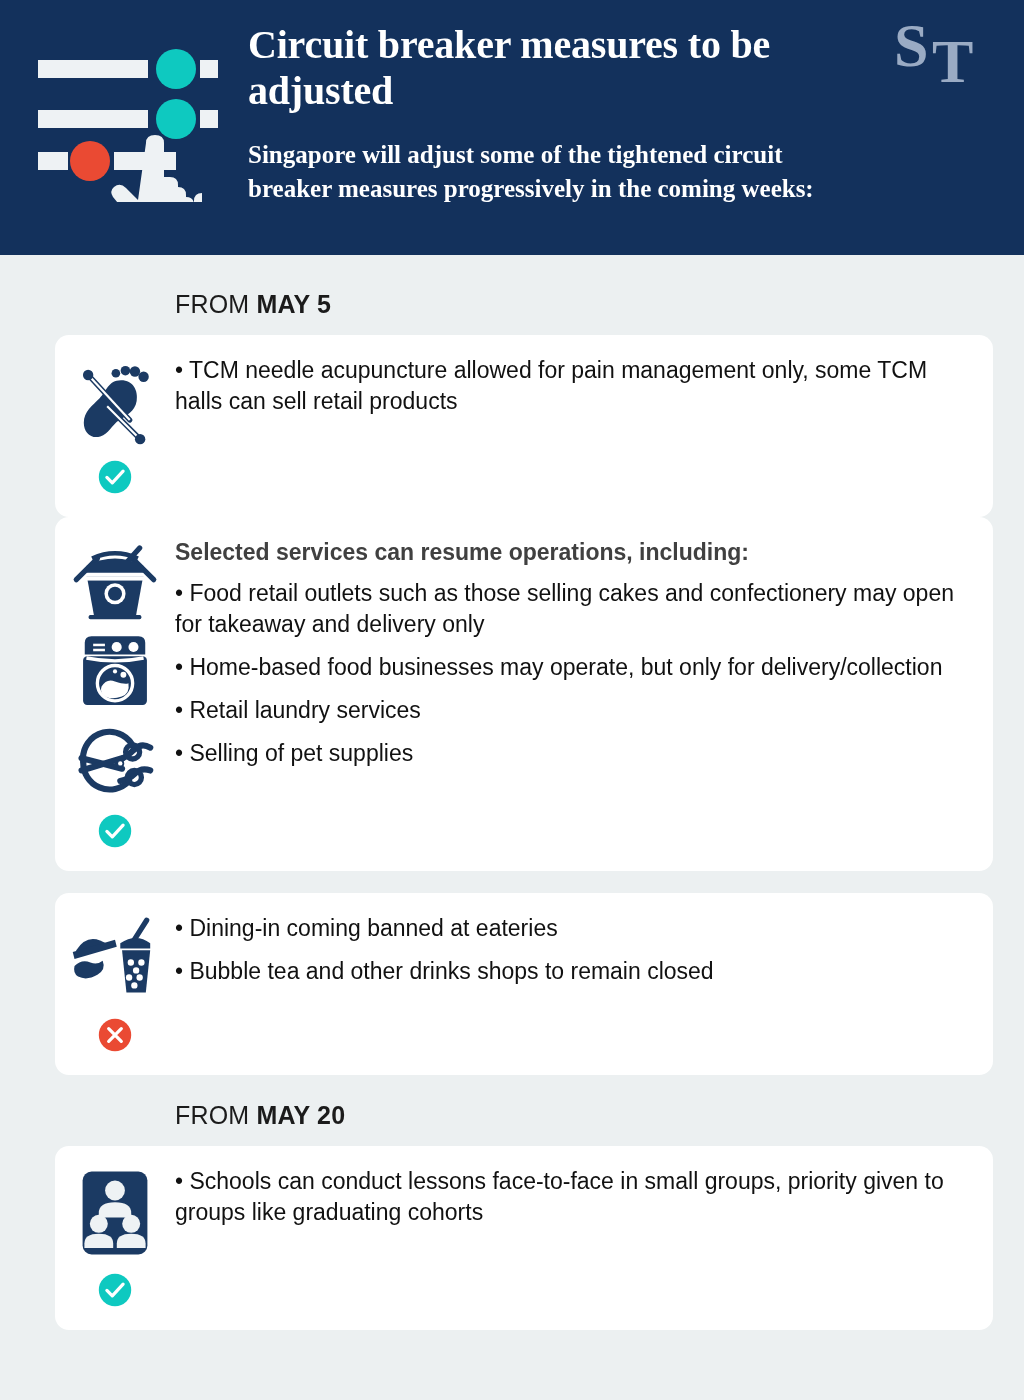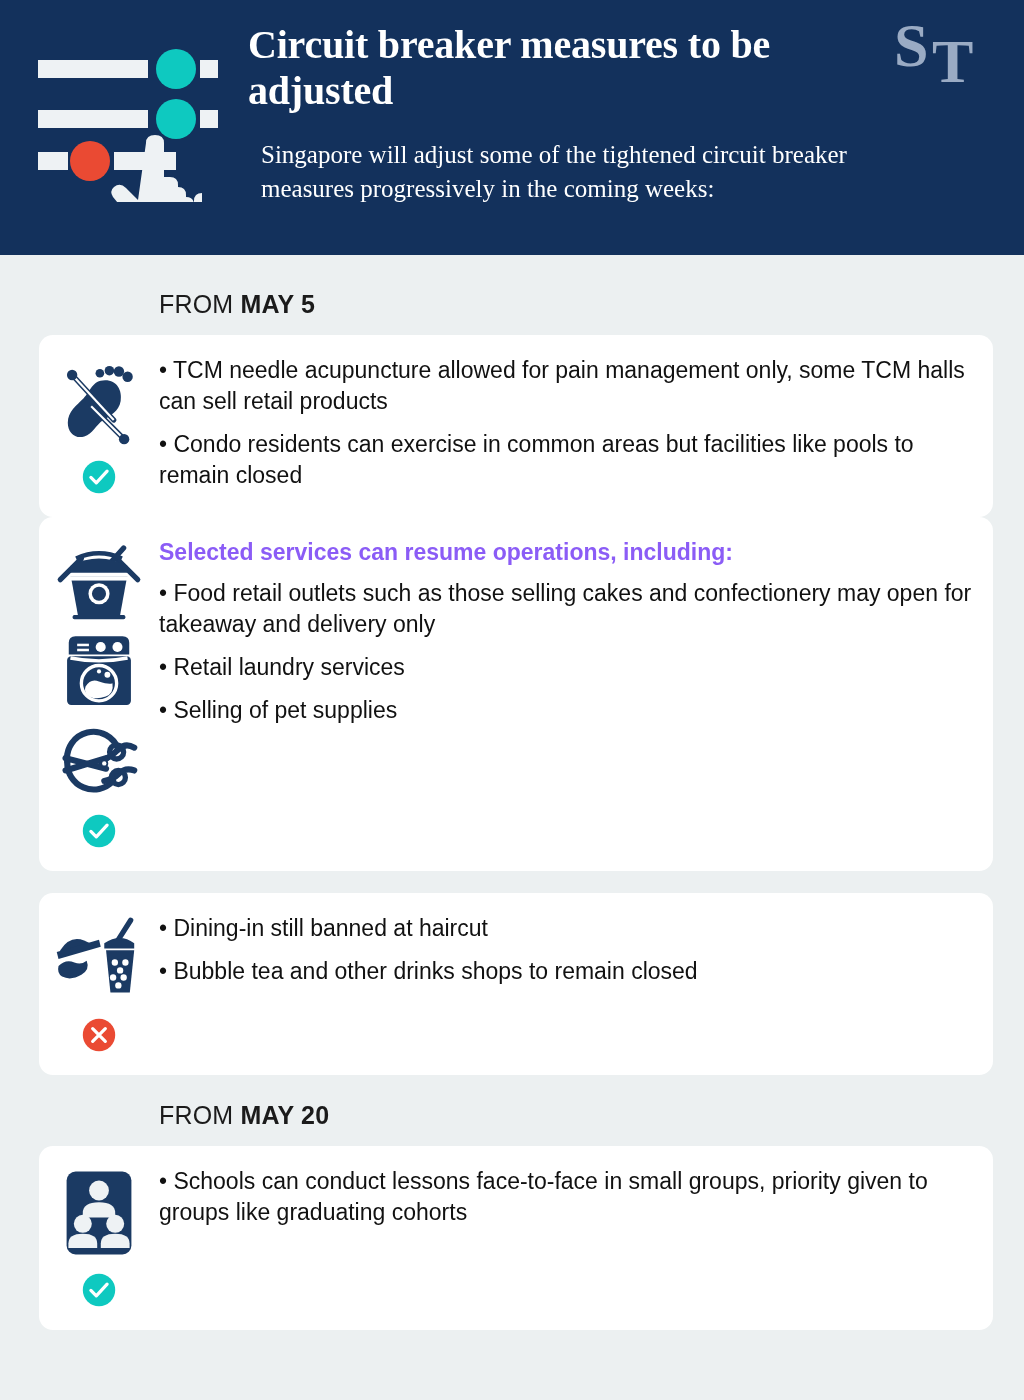--- a/index.html
+++ b/index.html
@@ -27,27 +27,27 @@
     font-size:40px;
     line-height:46px;
     letter-spacing:-0.2px;
     margin:0 0 24px 0;
   }
   .hdr-sub{
     font-family:"Liberation Serif", serif;
     color:#ffffff;
     font-size:25px;
     line-height:34px;
-    margin:13px;
-    font-weight:normal;
+    margin:0;
+    font-weight:bold;
   }
   .st-logo{position:absolute;right:22px;top:14px;width:110px;height:80px;}
 
   
-  .body{position:relative;padding:9px;}
+  .body{position:relative;padding:9px;margin-left:16px;}
 
   .section-label{
     font-size:25px;
     color:#1b1b1b;
     padding:26px 0 16px 150px;
     letter-spacing:0.2px;
   }
   .section-label .lt{font-weight:300;}
   .section-label .bd{font-weight:bold;}
 
@@ -64,21 +64,21 @@
   .icon-col{
     width:120px;flex:0 0 120px;
     display:flex;flex-direction:column;align-items:center;
     padding-top:4px;
   }
   .icon-col .gicon{margin-bottom:4px;}
   .badge{margin-top:6px;}
   .text-col{flex:1 1 auto;padding-top:2px;}
 
   .lead{
-    font-size:23px;line-height:31px;font-weight:bold;color:#8b5cf6;
+    font-size:23px;line-height:31px;font-weight:bold;color:#404040;
     margin:0 0 10px 0;
   }
   .bullet{
     font-size:23px;line-height:31px;color:#111;
     margin:0 0 12px 0;
   }
   .bullet:last-child{margin-bottom:0;}
 
   .gap-sm{height:22px;}
 </style>
@@ -148,21 +148,20 @@
           </span>
           <span class="badge">
             <svg viewBox="0 0 40 40" width="36" height="36" aria-hidden="true">
               <circle cx="20" cy="20" r="18" fill="#0ec9c0"></circle>
               <path d="M11 20.5 l6 6 l12 -13" fill="none" stroke="#ffffff" stroke-width="3.6" stroke-linecap="round" stroke-linejoin="round"></path>
             </svg>
           </span>
         </div>
         <div class="text-col">
           <p class="bullet">• TCM needle acupuncture allowed for pain management only, some TCM halls can sell retail products</p>
-          <p class="bullet">• Condo residents can exercise in common areas but facilities like pools to remain closed</p>
         </div>
       </div>
     </div>
 
 
     <div class="card">
       <div class="card-inner">
         <div class="icon-col">
 
           <span class="gicon">
@@ -218,20 +217,21 @@
             <svg viewBox="0 0 40 40" width="36" height="36" aria-hidden="true">
               <circle cx="20" cy="20" r="18" fill="#0ec9c0"></circle>
               <path d="M11 20.5 l6 6 l12 -13" fill="none" stroke="#ffffff" stroke-width="3.6" stroke-linecap="round" stroke-linejoin="round"></path>
             </svg>
           </span>
         </div>
 
         <div class="text-col">
           <p class="lead">Selected services can resume operations, including:</p>
           <p class="bullet">• Food retail outlets such as those selling cakes and confectionery may open for takeaway and delivery only</p>
+          <p class="bullet">• Home-based food businesses may operate, but only for delivery/collection</p>
           <p class="bullet">• Retail laundry services</p>
           <p class="bullet">• Selling of pet supplies</p>
         </div>
       </div>
     </div>
 
     <div class="gap-sm"></div>
 
     <div class="card">
       <div class="card-inner">
@@ -255,21 +255,21 @@
             </svg>
           </span>
           <span class="badge">
             <svg viewBox="0 0 40 40" width="36" height="36" aria-hidden="true">
               <circle cx="20" cy="20" r="18" fill="#ea4a33"></circle>
               <path d="M13 13 l14 14 M27 13 l-14 14" fill="none" stroke="#ffffff" stroke-width="3.6" stroke-linecap="round"></path>
             </svg>
           </span>
         </div>
         <div class="text-col">
-          <p class="bullet">• Dining-in still banned at haircut</p>
+          <p class="bullet">• Dining-in coming banned at eateries</p>
           <p class="bullet">• Bubble tea and other drinks shops to remain closed</p>
         </div>
       </div>
     </div>
 
     <div class="section-label">
       <span class="lt">FROM</span>
       <span class="bd">MAY 20</span>
     </div>
 

